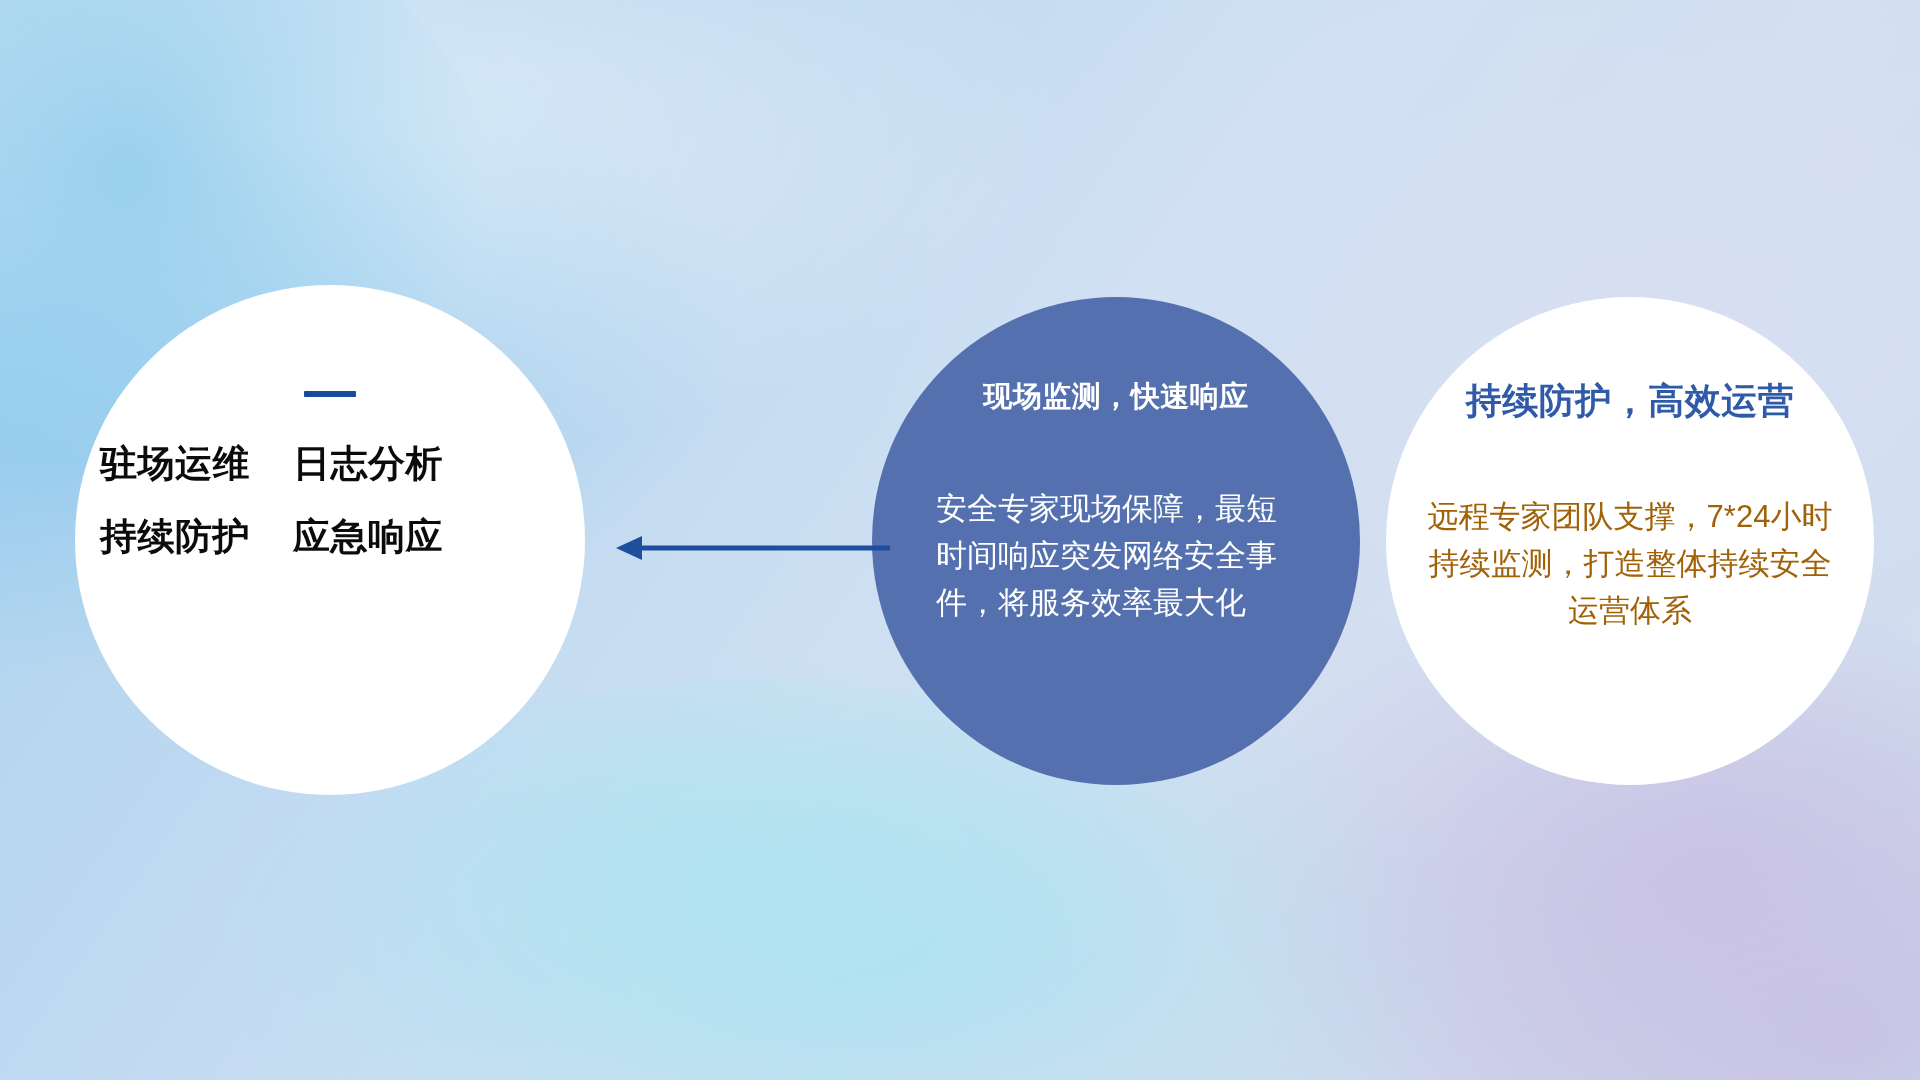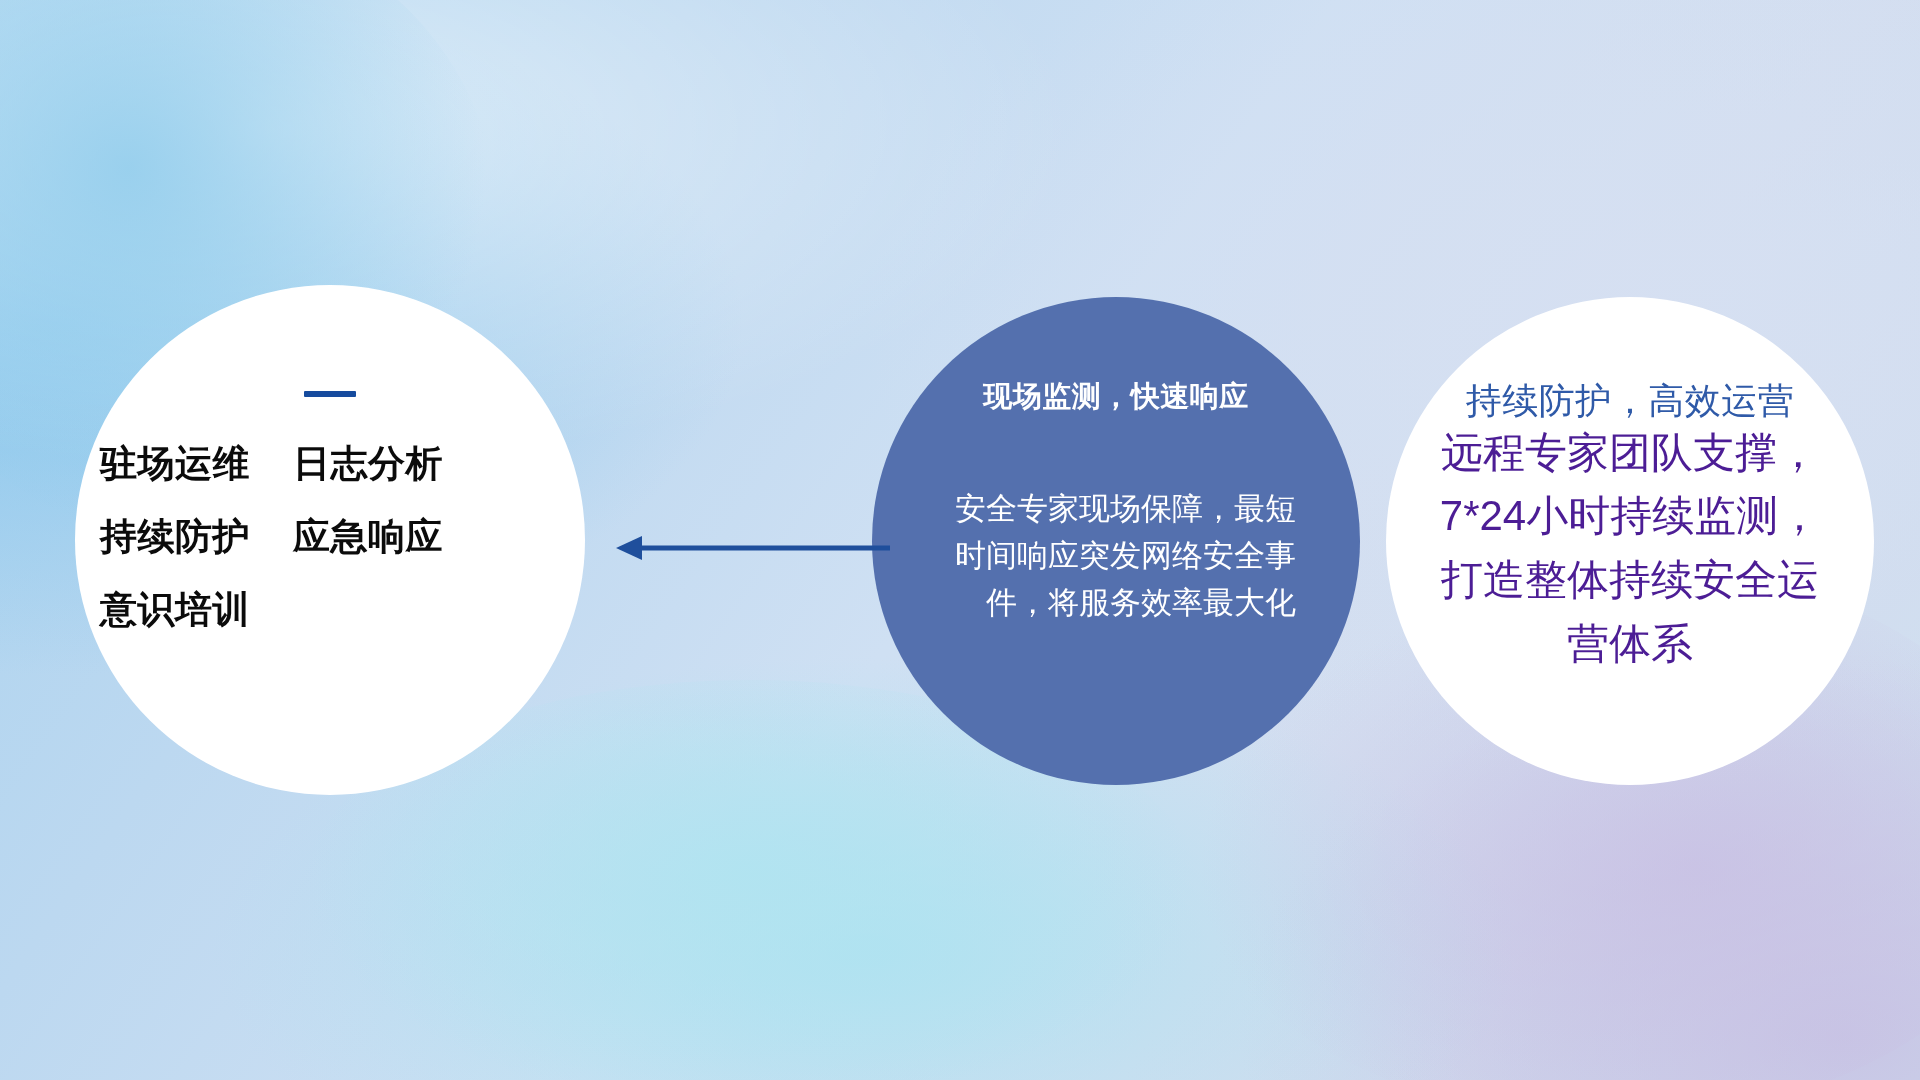--- a/index.html
+++ b/index.html
@@ -128,43 +128,44 @@
     line-height: 1.1;
     margin-bottom: 72px;
     white-space: nowrap;
   }
   #middle-body {
     font-size: 31px;
     color: #ffffff;
     line-height: 1.52;
     width: 360px;
     margin: 0 auto;
-    text-align: right;
+    text-align: left;
   }
 
   
   #right-content {
     position: absolute;
     left: 50%;
     top: 84px;
     transform: translateX(-50%);
     width: 420px;
     text-align: center;
   }
   #right-title {
     font-size: 36px;
-    font-weight: normal;
+    font-weight: bold;
     color: #2f5aa8;
     letter-spacing: 0.5px;
     line-height: 1.1;
+    margin-bottom: 72px;
     white-space: nowrap;
   }
   #right-body {
-    font-size: 42px;
-    color: #4c1d95;
+    font-size: 31px;
+    color: #a16207;
     line-height: 1.52;
     width: 412px;
     margin: 0 auto;
     text-align: center;
   }
 
   
   #arrow-connector {
     position: absolute;
     left: 612px;
@@ -181,21 +182,20 @@
 
   <div id="bg-tint-left"></div>
   <div id="bg-tint-bottom"></div>
   <div id="bg-tint-right"></div>
 
   <div class="circle" id="circle-left">
     <div id="left-content">
       <div id="left-divider"></div>
       <div class="left-line">驻场运维    日志分析</div>
       <div class="left-line">持续防护    应急响应</div>
-      <div class="left-line">意识培训</div>
     </div>
   </div>
 
   <div class="circle" id="circle-middle">
     <div id="middle-content">
       <div id="middle-title">现场监测，快速响应</div>
       <div id="middle-body">安全专家现场保障，最短时间响应突发网络安全事件，将服务效率最大化</div>
     </div>
   </div>
 

